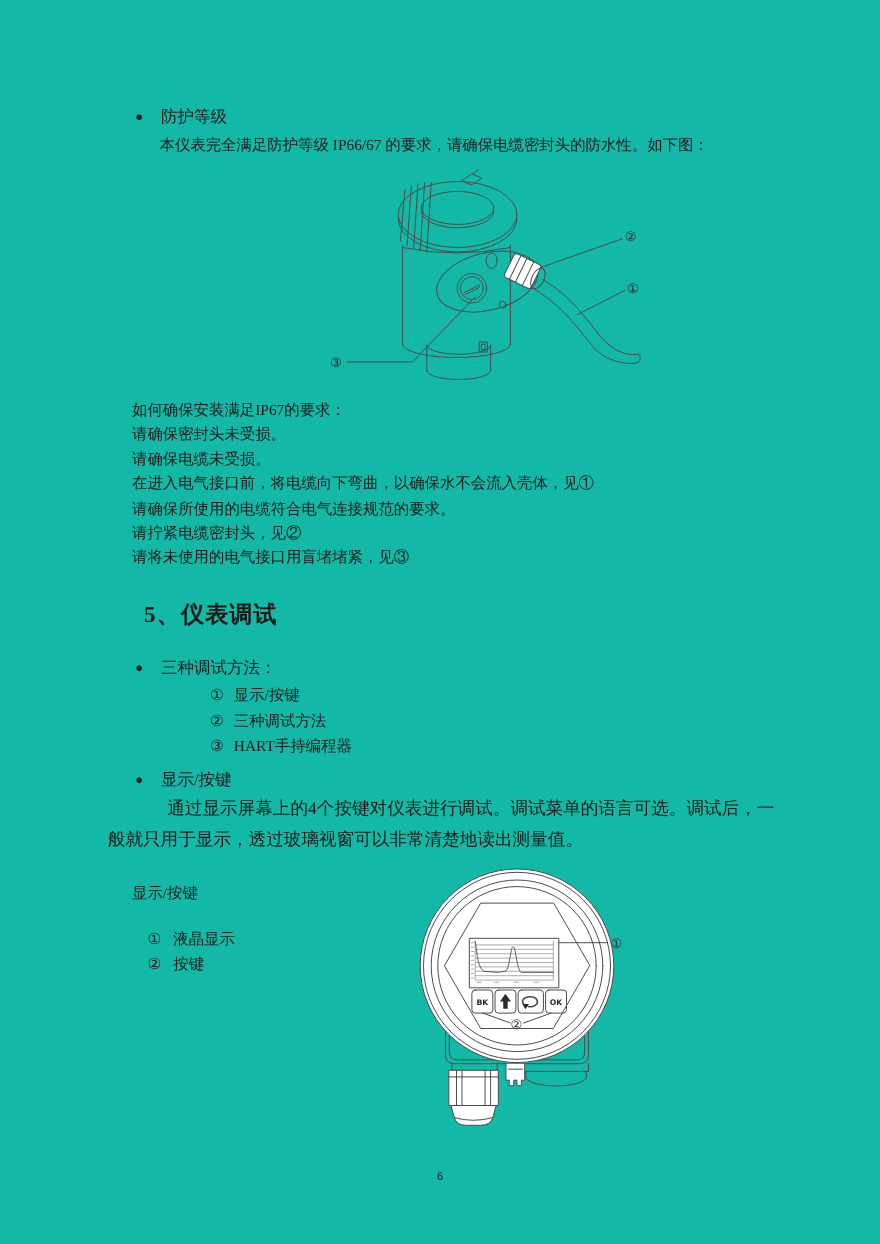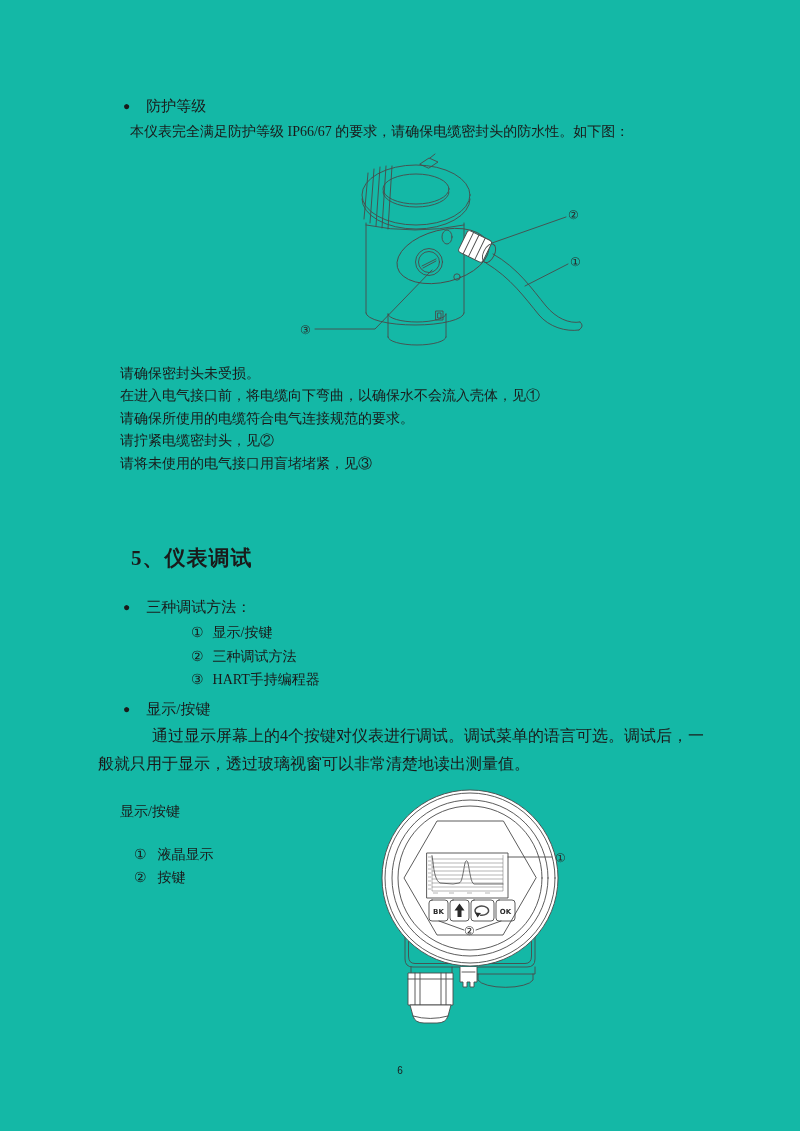--- a/index.html
+++ b/index.html
@@ -37,21 +37,21 @@
   .btn-text{font-size:7px;font-weight:bold;fill:#2a2a2a;font-family:"DejaVu Sans","Liberation Sans",sans-serif;text-anchor:middle;}
 </style>
 </head>
 <body>
 
 <div class="page">
 
   <div class="bullet-row" style="top:97px">
     <span class="bullet-glyph">●</span><span>防护等级</span>
   </div>
-  <div class="body-line" style="left:130px;top:123px">本仪表完全满足防护等级 IP66/67 的要求，请确保电缆密封头的防水性。如下图：</div>
+  <div class="body-line" style="left:145px;top:123px">本仪表完全满足防护等级 IP66/67 的要求，请确保电缆密封头的防水性。如下图：</div>
 
   <svg style="left:280px;top:153px" width="330" height="207" viewBox="0 0 330 207">
     <g>
 
       <path class="draw" d="M140,11 l9,-6 9,4 -9,6 z M150,5 l5,-4"></path>
 
       <ellipse class="draw" cx="136" cy="42" rx="54" ry="30"></ellipse>
       <path class="draw" d="M82,46 a54,30 0 0,0 108,0"></path>
       <ellipse class="draw" cx="136" cy="36" rx="33" ry="15"></ellipse>
       <path class="draw" d="M103,39 a33,15 0 0,0 66,0"></path>
@@ -93,21 +93,23 @@
       <line class="draw" x1="286" y1="64" x2="212" y2="90"></line>
       <line class="draw" x1="288" y1="111" x2="245" y2="133"></line>
       <path class="draw" d="M35,176 L95,176 L152,117"></path>
       <text class="fig-label" x="288" y="66">②</text>
       <text class="fig-label" x="290" y="113">①</text>
       <text class="fig-label" x="20" y="181">③</text>
     </g>
   </svg>
 
   <div class="notes">
+    <div>如何确保安装满足IP67的要求：</div>
     <div>请确保密封头未受损。</div>
+    <div>请确保电缆未受损。</div>
     <div>在进入电气接口前，将电缆向下弯曲，以确保水不会流入壳体，见①</div>
     <div>请确保所使用的电缆符合电气连接规范的要求。</div>
     <div>请拧紧电缆密封头，见②</div>
     <div>请将未使用的电气接口用盲堵堵紧，见③</div>
   </div>
 
   <div class="heading">5、仪表调试</div>
 
   <div class="bullet-row" style="top:598px">
     <span class="bullet-glyph">●</span><span>三种调试方法：</span>

